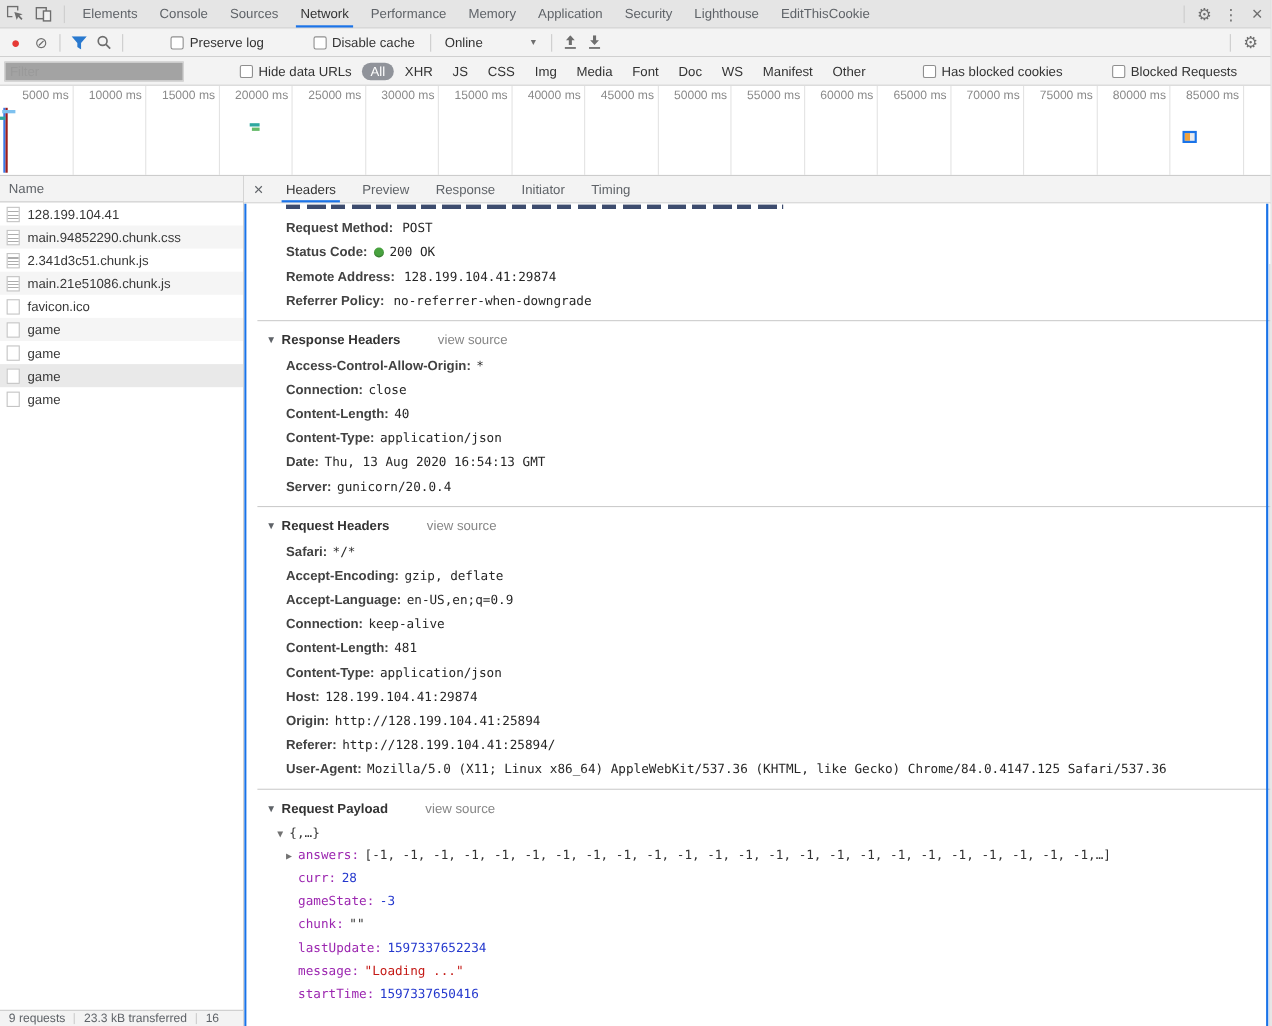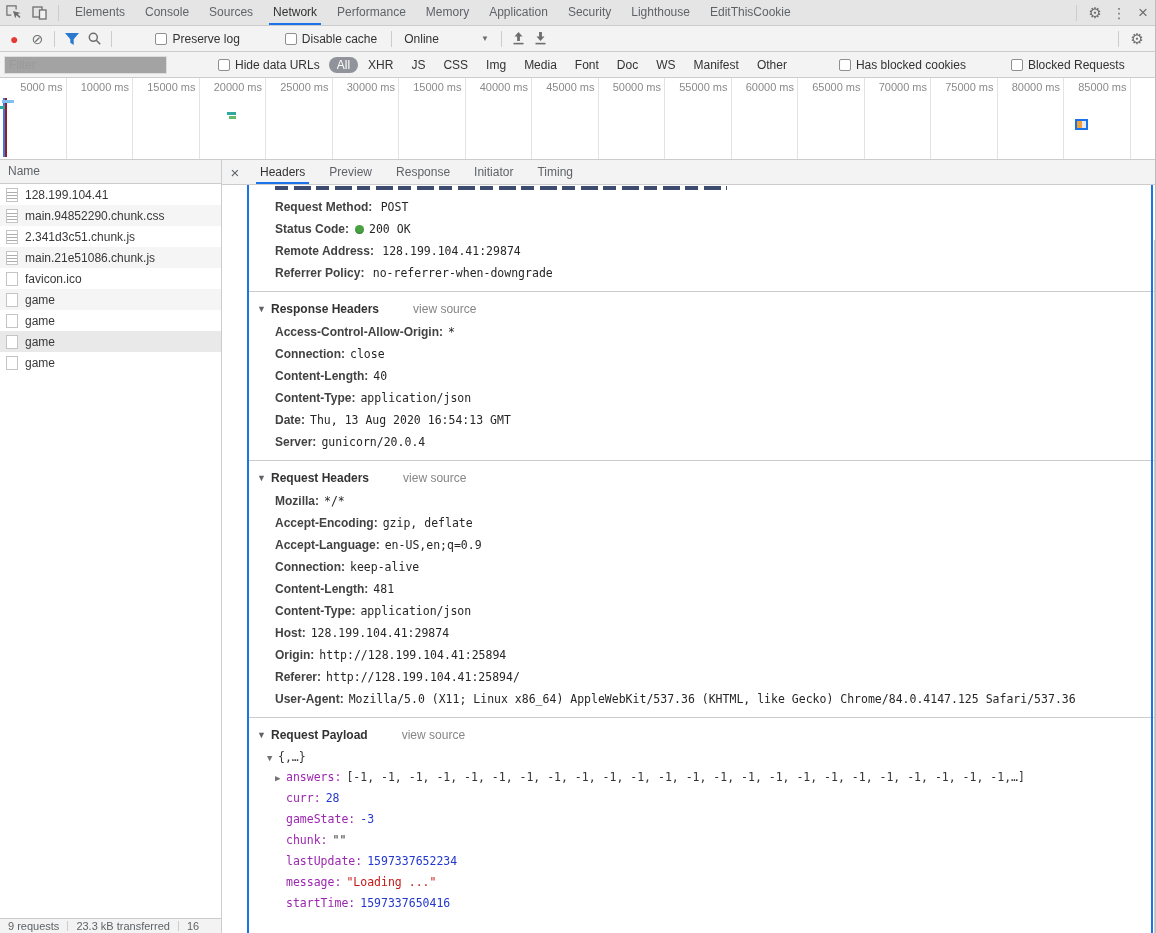--- a/index.html
+++ b/index.html
@@ -57,21 +57,21 @@
   .statusbar { height:15px; background:#f3f3f3; border-top:1px solid #ccc; display:flex; align-items:center; font-size:11px; color:#5f6368; padding-left:8px; white-space:nowrap; overflow:hidden; flex:0 0 auto; }
   .statusbar .div { width:1px; height:10px; background:#ccc; margin:0 8px; flex:0 0 auto; }
 
   
   .details { flex:1; display:flex; flex-direction:column; min-width:0; }
   .dtabs { height:25px; background:#f3f3f3; border-bottom:1px solid #ccc; display:flex; align-items:center; flex:0 0 auto; }
   .dclose { width:26px; height:24px; display:flex; align-items:center; justify-content:center; color:#5f6368; font-size:15px; cursor:pointer; }
   .dtab { padding:0 12px; height:24px; line-height:24px; color:#5f6368; cursor:pointer; position:relative; }
   .dtab.active { color:#333; }
   .dtab.active::after { content:""; position:absolute; left:8px; right:8px; bottom:0; height:2px; background:var(--accent); }
-  .dcontent { flex:1; background:#fff; position:relative; overflow:hidden; padding-left:2px;margin-left:25px; }
+  .dcontent { flex:1; background:#fff; position:relative; overflow:hidden; padding-left:12px; }
   .focus-line { position:absolute; top:0; bottom:0; width:2px; background:var(--accent); z-index:5; }
   .focus-line.l { left:0; } .focus-line.r { right:2px; }
   .scroll-edge { position:absolute; top:55px; bottom:0; right:0; width:1px; background:#ccc; }
   .clipped-row { height:6px; overflow:hidden; }
   .clipped-row .frag { height:4px; margin:1px 0 0 26px; width:452px;
     background:repeating-linear-gradient(90deg,#3d4c6e 0 13px,transparent 13px 19px,#3d4c6e 19px 36px,transparent 36px 41px); }
   .dsection { border-bottom:1px solid #ccc; padding:5px 0 7px 0; }
   .dsection.last { border-bottom:none; }
   .hrow { height:22px; line-height:22px; padding-left:26px; white-space:nowrap; overflow:hidden; }
   .hname { font-weight:bold; color:#424242; }
@@ -334,21 +334,21 @@
           <div class="hrow"><span class="hname">Date:</span><span class="hval mono">Thu, 13 Aug 2020 16:54:13 GMT</span></div>
           <div class="hrow"><span class="hname">Server:</span><span class="hval mono">gunicorn/20.0.4</span></div>
         </div>
 
         <div class="dsection">
           <div class="sec-head">
             <span class="tri">▼</span>
             <span class="sec-title">Request Headers</span>
             <span class="view-source">view source</span>
           </div>
-          <div class="hrow"><span class="hname">Mozilla:</span><span class="hval mono">*/*</span></div>
+          <div class="hrow"><span class="hname">Safari:</span><span class="hval mono">*/*</span></div>
           <div class="hrow"><span class="hname">Accept-Encoding:</span><span class="hval mono">gzip, deflate</span></div>
           <div class="hrow"><span class="hname">Accept-Language:</span><span class="hval mono">en-US,en;q=0.9</span></div>
           <div class="hrow"><span class="hname">Connection:</span><span class="hval mono">keep-alive</span></div>
           <div class="hrow"><span class="hname">Content-Length:</span><span class="hval mono">481</span></div>
           <div class="hrow"><span class="hname">Content-Type:</span><span class="hval mono">application/json</span></div>
           <div class="hrow"><span class="hname">Host:</span><span class="hval mono">128.199.104.41:29874</span></div>
           <div class="hrow"><span class="hname">Origin:</span><span class="hval mono">http://128.199.104.41:25894</span></div>
           <div class="hrow"><span class="hname">Referer:</span><span class="hval mono">http://128.199.104.41:25894/</span></div>
           <div class="hrow"><span class="hname">User-Agent:</span><span class="hval mono">Mozilla/5.0 (X11; Linux x86_64) AppleWebKit/537.36 (KHTML, like Gecko) Chrome/84.0.4147.125 Safari/537.36</span></div>
         </div>

